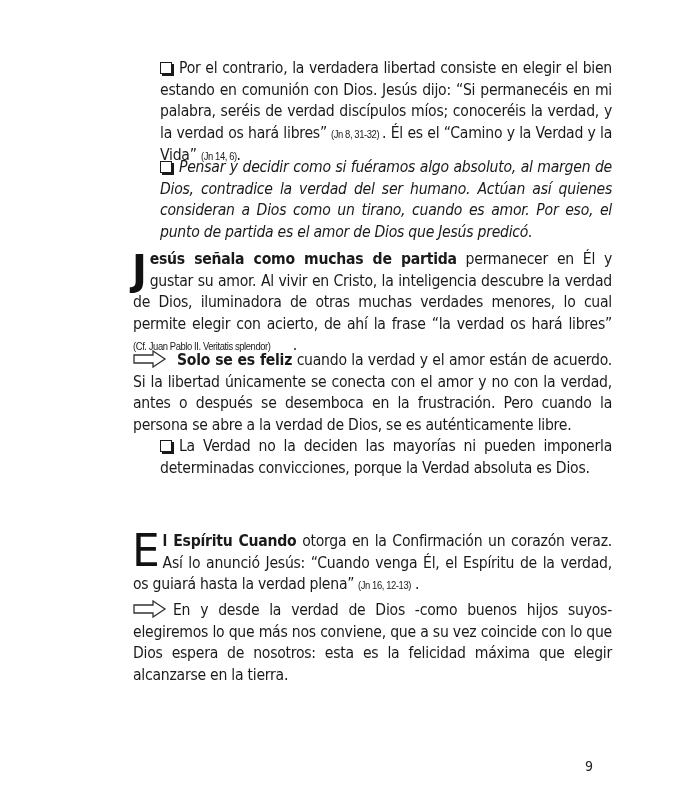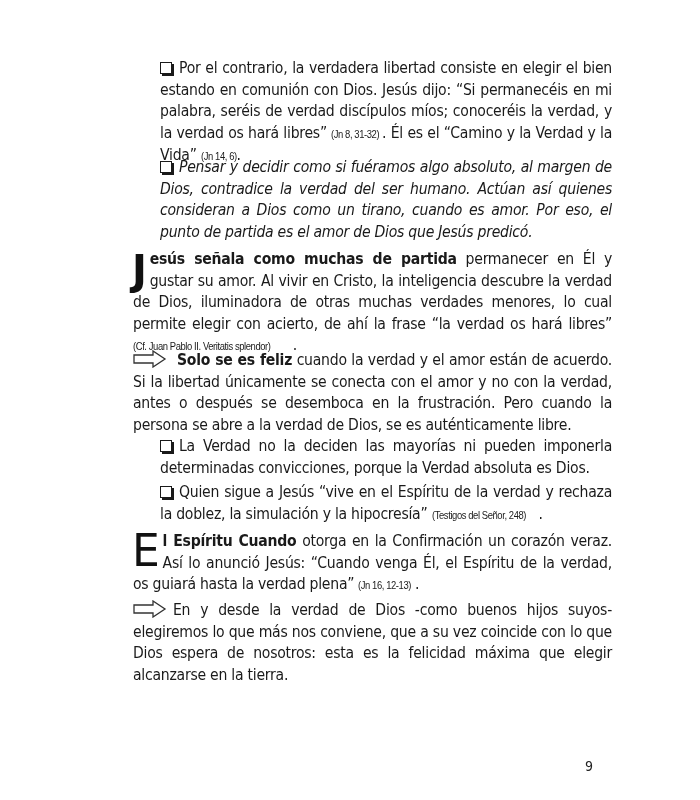--- a/index.html
+++ b/index.html
@@ -118,26 +118,20 @@
   </div>
 
   <div class="block full-block" style="top:350px;">
     <p>
       <svg class="arrow-icon" viewBox="0 0 34 18">
         <path d="M1 5 H20 V1 L32 9 L20 17 V13 H1 Z" fill="#fff" stroke="#333" stroke-width="1.3" stroke-linejoin="miter"></path>
       </svg><span class="bold">Solo se es feliz</span><span> cuando la verdad y el amor están de acuerdo. Si la libertad únicamente se conecta con el amor y no con la verdad, antes o después se desemboca en la frustración. Pero cuando la persona se abre a la verdad de Dios, se es auténticamente libre.</span>
     </p>
   </div>
 
-  <div class="block indent-block" style="top:482px;">
-    <p>
-      <span class="box-icon"></span><span>Quien sigue a Jesús “vive en el Espíritu de la verdad y rechaza la doblez, la simulación y la hipocresía”</span>
-      <span class="ref">(Testigos del Señor, 248)</span><span>.</span>
-    </p>
-  </div>
 
   <div class="block full-block" style="top:531px;">
     <p>
       <span class="dropcap">E</span><span class="bold">l Espíritu Cuando</span><span> otorga en la Confirmación un corazón veraz. Así lo anunció Jesús: “Cuando venga Él, el Espíritu de la verdad, os guiará hasta la verdad plena”</span>
       <span class="ref">(Jn 16, 12-13)</span><span>.</span>
     </p>
   </div>
 
   <div class="block full-block" style="top:600px;">
     <p>

